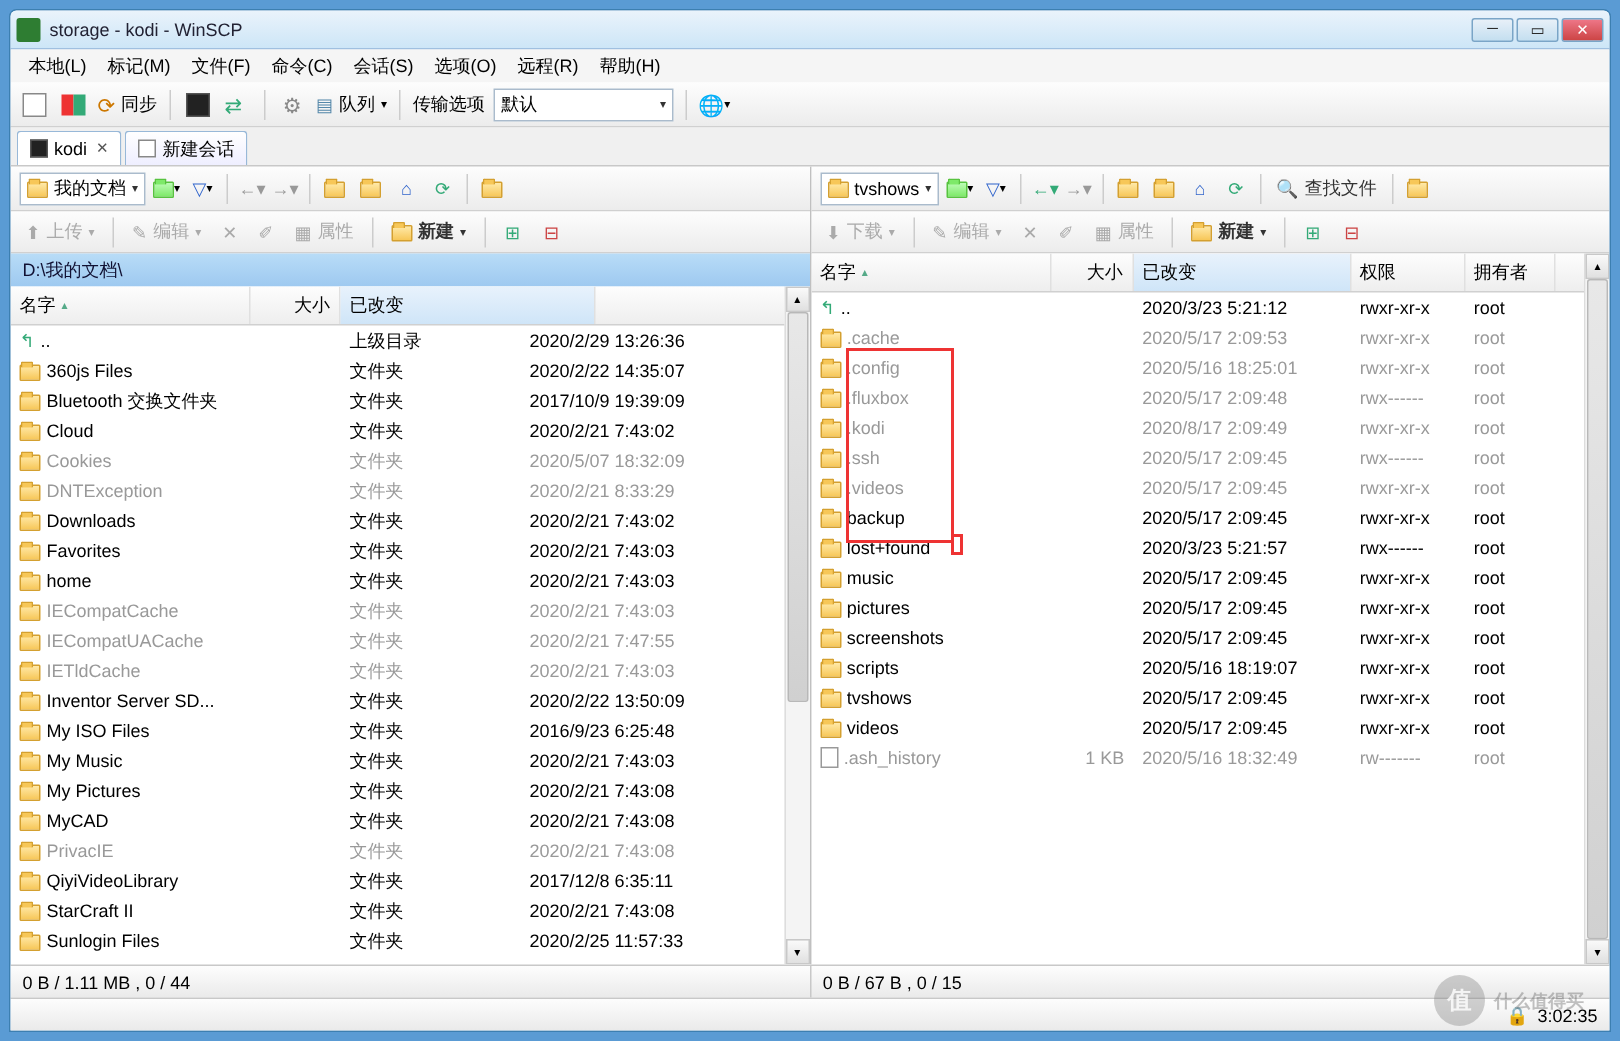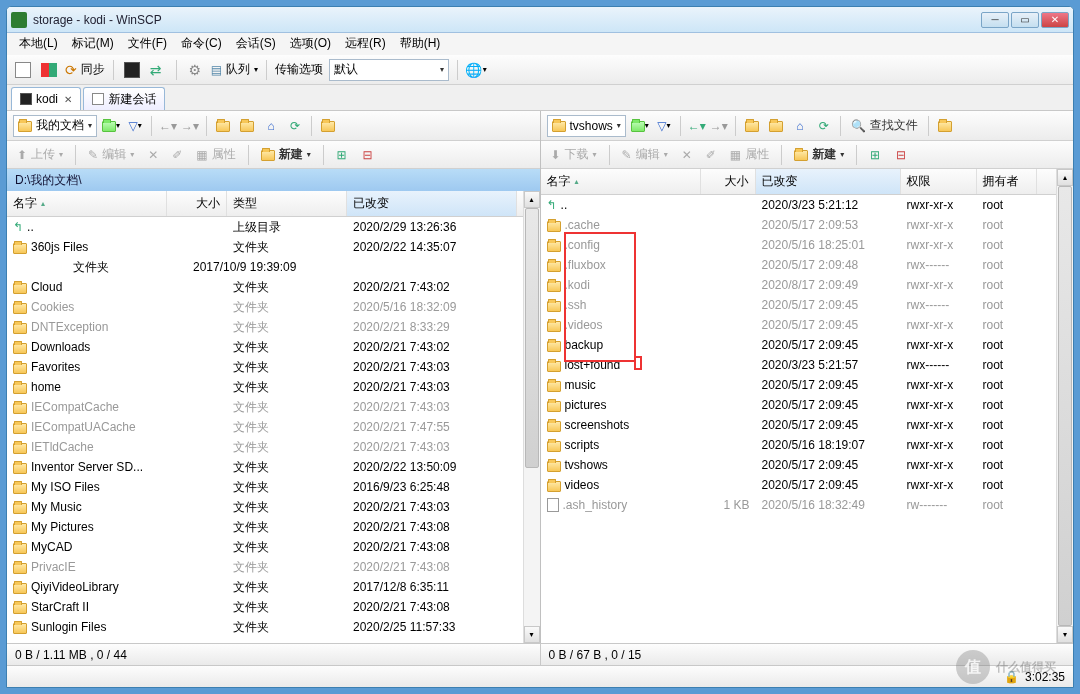--- a/index.html
+++ b/index.html
@@ -4,21 +4,21 @@
 <style>
 *{box-sizing:border-box;margin:0;padding:0;font-family:"Microsoft YaHei","Segoe UI",Tahoma,sans-serif;font-size:12px}
 body{background:#5a9bd4;width:1080px;height:694px;overflow:hidden;position:relative}
 .window{position:absolute;left:6px;top:6px;right:6px;bottom:6px;background:#fff;border:1px solid #3c7fb1;border-radius:5px 5px 0 0;display:flex;flex-direction:column;overflow:hidden}
 .titlebar{height:26px;background:linear-gradient(#eaf3fb,#cde6f7);display:flex;align-items:center;padding:0 4px;border-bottom:1px solid #a0c0e0}
 .titlebar .icon{width:16px;height:16px;margin-right:6px;background:#2e7d32;border-radius:2px}
 .titlebar .title{flex:1;color:#223}
 .winbtns{display:flex;gap:2px}
 .winbtn{width:28px;height:16px;background:linear-gradient(#e8f0f8,#c4dff0);border:1px solid #7aa5c7;border-radius:2px;display:flex;align-items:center;justify-content:center;cursor:pointer;font-size:10px;color:#2a2a2a}
 .winbtn.close{background:linear-gradient(#e78,#c44);color:#fff}
-.menubar{height:22px;background:#f5f5f5;display:flex;align-items:flex-start;padding:0 6px;gap:2px}
+.menubar{height:22px;background:#f5f5f5;display:flex;align-items:center;padding:0 6px;gap:2px}
 .menubar span{padding:2px 6px;cursor:pointer}
 .toolbar{height:30px;background:linear-gradient(#fdfdfd,#ececec);border-bottom:1px solid #d0d0d0;display:flex;align-items:center;padding:0 6px;gap:6px}
 .tbtn{width:20px;height:20px;border:1px solid transparent;border-radius:2px;display:inline-flex;align-items:center;justify-content:center;cursor:pointer}
 .tsep{width:1px;height:20px;background:#ccc;margin:0 2px}
 .sync{display:inline-flex;align-items:center;gap:4px}
 .ico{width:16px;height:16px;display:inline-block}
 .ico-box{background:#fff;border:1px solid #888}
 .ico-arrows{font-size:14px;color:#c70}
 .ico-term{background:#222;border:1px solid #555}
 .ico-gear{font-size:14px;color:#888}
@@ -212,21 +212,20 @@
       </div>
       <div class="pathbar">D:\我的文档\</div>
       <div class="listwrap">
         <div class="list" id="left-list">
           <div class="listhead">
             <div class="col" style="width:160px">
                 <span>名字</span>
                 <span class="sort-arrow">▴</span>
               </div>
             <div class="col" style="width:60px;justify-content:flex-end">大小</div>
-            <div class="col" style="width:120px">类型</div>
             <div class="col sort" style="width:170px">已改变</div>
           </div>
         <div class="row">
               <div class="cell" style="width:160px">
                 <span style="color:#3a7;font-size:12px">↰</span>
                 <span>..</span>
               </div>
               <div class="cell" style="width:60px;justify-content:flex-end"></div>
               <div class="cell" style="width:120px">上级目录</div>
               <div class="cell" style="width:170px">2020/2/29  13:26:36</div>
@@ -234,41 +233,45 @@
             <div class="row">
               <div class="cell" style="width:160px">
                 <span class="ico-folder"></span>
                 <span>360js Files</span>
               </div>
               <div class="cell" style="width:60px;justify-content:flex-end"></div>
               <div class="cell" style="width:120px">文件夹</div>
               <div class="cell" style="width:170px">2020/2/22  14:35:07</div>
             </div>
             <div class="row">
+              <div class="cell" style="width:160px">
+                <span class="ico-folder"></span>
+                <span>Bluetooth 交换文件夹</span>
+              </div>
               <div class="cell" style="width:60px;justify-content:flex-end"></div>
               <div class="cell" style="width:120px">文件夹</div>
               <div class="cell" style="width:170px">2017/10/9  19:39:09</div>
             </div>
             <div class="row">
               <div class="cell" style="width:160px">
                 <span class="ico-folder"></span>
                 <span>Cloud</span>
               </div>
               <div class="cell" style="width:60px;justify-content:flex-end"></div>
               <div class="cell" style="width:120px">文件夹</div>
               <div class="cell" style="width:170px">2020/2/21  7:43:02</div>
             </div>
             <div class="row dim">
               <div class="cell" style="width:160px">
                 <span class="ico-folder"></span>
                 <span>Cookies</span>
               </div>
               <div class="cell" style="width:60px;justify-content:flex-end"></div>
               <div class="cell" style="width:120px">文件夹</div>
-              <div class="cell" style="width:170px">2020/5/16  18:32:09</div>
+              <div class="cell" style="width:170px">2020/5/07  18:32:09</div>
             </div>
             <div class="row dim">
               <div class="cell" style="width:160px">
                 <span class="ico-folder"></span>
                 <span>DNTException</span>
               </div>
               <div class="cell" style="width:60px;justify-content:flex-end"></div>
               <div class="cell" style="width:120px">文件夹</div>
               <div class="cell" style="width:170px">2020/2/21  8:33:29</div>
             </div>

